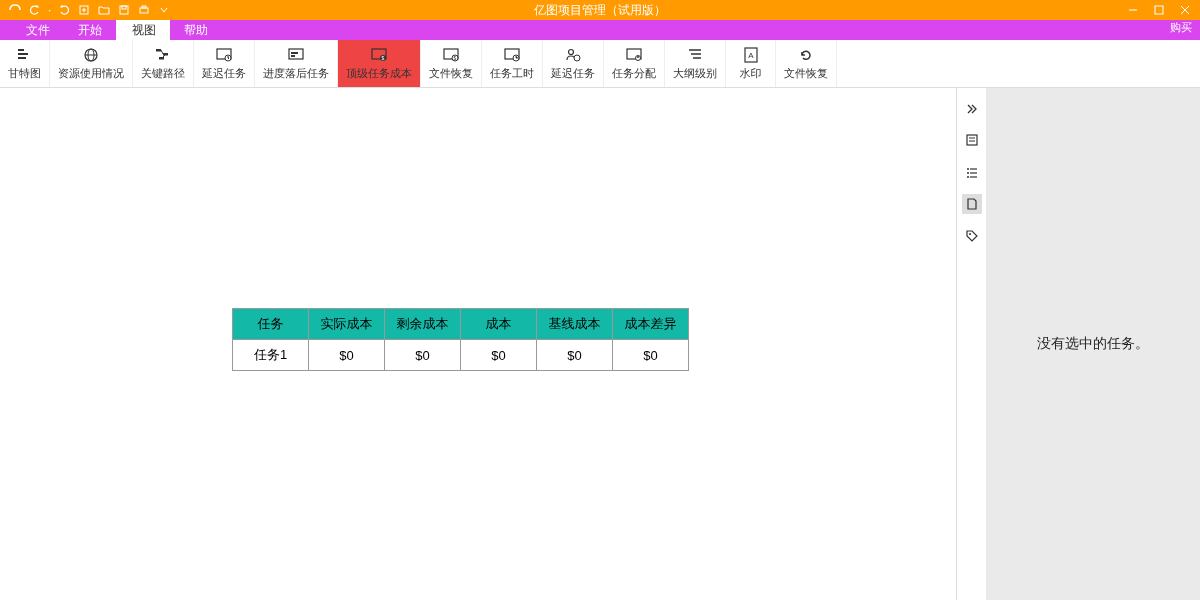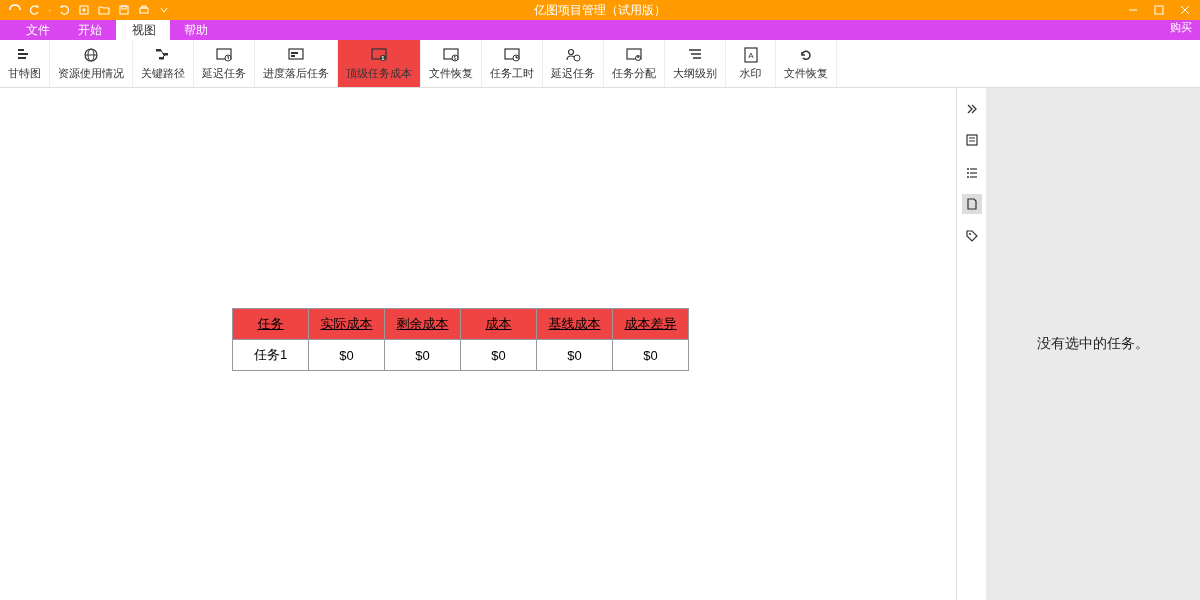--- a/index.html
+++ b/index.html
@@ -23,21 +23,21 @@
     .tool-btn .icon { width: 18px; height: 18px; margin-bottom: 2px; display: flex; align-items: center; justify-content: center; }
     .tool-btn .label { color: #333; white-space: nowrap; }
     
     .main-area { display: flex; height: calc(600px - 88px); }
     .content { flex: 1; background: #fff; position: relative; overflow: auto; }
     .scroll-content { padding-top: 220px; padding-left: 232px; }
     
     .table-title { color: #ff9b00; font-size: 14px; margin-bottom: 6px; }
     .data-table { border-collapse: collapse; }
     .data-table th, .data-table td { border: 1px solid #999; padding: 6px 10px; text-align: center; font-weight: normal; font-size: 13px; min-width: 76px; }
-    .data-table th { background: #ef4444; text-decoration: underline; }
+    .data-table th { background: #14b8a6; }
     
     .right-rail { width: 30px; background: #fff; border-left: 1px solid #ddd; display: flex; flex-direction: column; align-items: center; padding-top: 10px; gap: 12px; }
     .rail-btn { width: 20px; height: 20px; display: flex; align-items: center; justify-content: center; cursor: pointer; }
     .rail-btn.active { background: #ddd; }
     
     .right-panel { width: 214px; background: #eaeaea; display: flex; align-items: center; justify-content: center; font-size: 14px; color: #222; }
     
     svg { display: block; }
   </style>
 </head>

